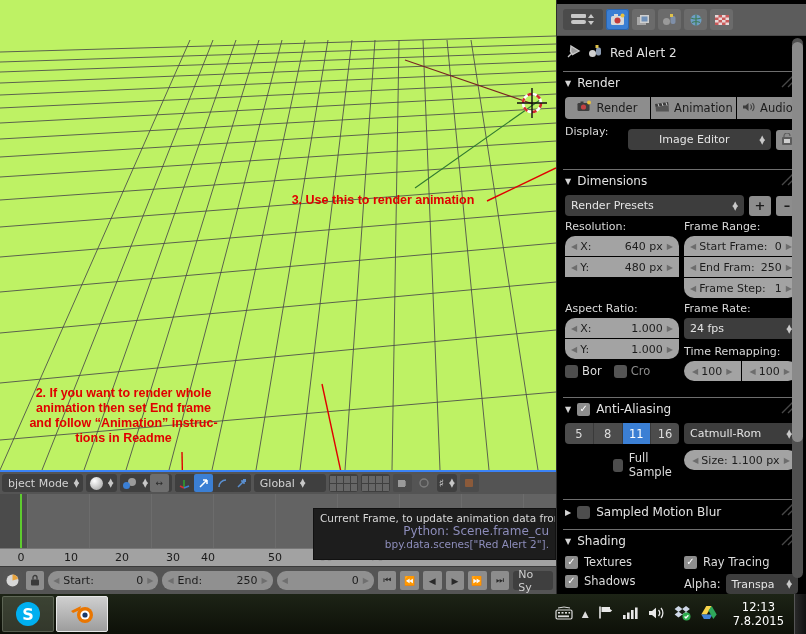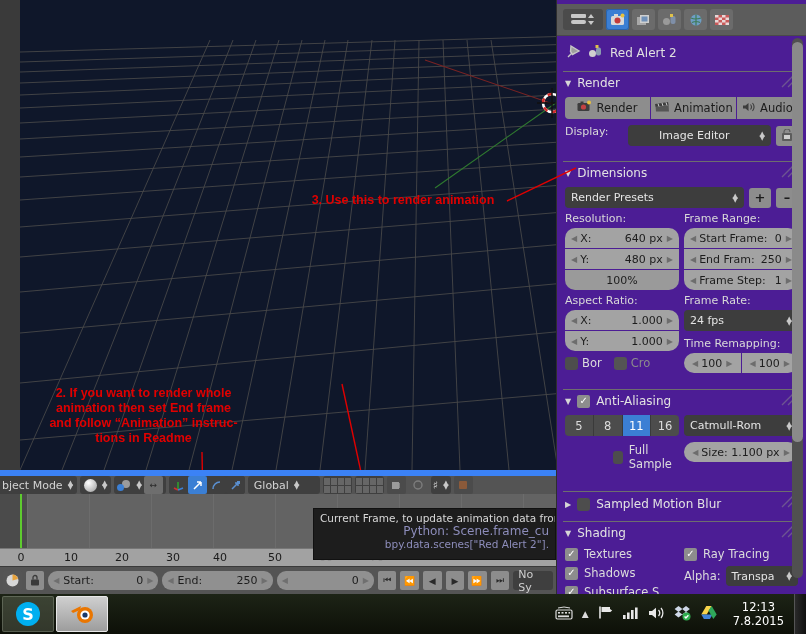--- a/index.html
+++ b/index.html
@@ -8,29 +8,29 @@
     font-family:"DejaVu Sans", sans-serif;
     font-size:11px;
     background:#3a3a3a;
     -webkit-font-smoothing:antialiased;
   }
   #app { position:relative; width:806px; height:634px; }
 
   
   #viewport {
     position:absolute; left:0; top:0; width:556px; height:470px;
-    background:#0f172a; overflow:hidden;margin-left:20px;
+    background:#bef264; overflow:hidden;
   }
   .grid-svg { position:absolute; left:0; top:0; }
 
   
   #vp-header {
     position:absolute; left:0; top:470px; width:556px; height:24px;
-    background:#545454; border-top:6px solid #3b82f6;
-    display:flex; align-items:center; gap:3px; padding:0 2px;
+    background:#545454; border-top:2px solid #3b82f6;
+    display:flex; align-items:center; gap:3px; padding:0 8px;
     overflow:hidden;
   }
   .hdr-dd {
     height:18px; background:#3f3f3f; border-radius:3px; color:#d2d2d2;
     font-size:11px; display:flex; align-items:center; padding:0 4px 0 6px;
     white-space:nowrap;
   }
   .spin { display:inline-flex; flex-direction:column; margin-left:5px; line-height:4px; font-size:7px; color:#c8c8c8; }
   .btn-sq {
     width:19px; height:18px; background:#4b4b4b; border-radius:2px;
@@ -88,21 +88,21 @@
     font-size:9px;
   }
   .nosync {
     height:19px; background:#3f3f3f; border-radius:3px; color:#cfcfcf;
     font-size:11px; display:flex; align-items:center; padding:0 5px;
   }
 
   
   #props {
     position:absolute; left:556px; top:0; width:250px; height:594px;
-    background:#4c1d95; border-left:1px solid #2e2e2e; overflow:hidden;
+    background:#000000; border-left:1px solid #2e2e2e; overflow:hidden;
   }
   #props-tabs {
     height:32px; background:#5c5c5c; display:flex; align-items:center;
     gap:3px; padding:0 6px; border-bottom:1px solid #4a4a4a;
     position:relative; top:4px;
   }
   .tabico {
     width:23px; height:21px; border-radius:3px; background:#6b6b6b;
     display:flex; align-items:center; justify-content:center;
   }
@@ -402,21 +402,21 @@
       <div class="tl-vline" style="left:399px"></div>
       <div class="tl-vline" style="left:461px"></div>
       <div class="tl-vline" style="left:523px"></div>
       <div id="playhead" style="left:20px"></div>
     </div>
     <div id="tl-ruler">
       <span class="tl-num" style="left:21px">0</span>
       <span class="tl-num" style="left:71px">10</span>
       <span class="tl-num" style="left:122px">20</span>
       <span class="tl-num" style="left:173px">30</span>
-      <span class="tl-num" style="left:220px">40</span>
+      <span class="tl-num" style="left:208px">40</span>
       <span class="tl-num" style="left:275px">50</span>
       <span class="tl-num dim" style="left:326px">60</span>
       <span class="tl-num dim" style="left:377px">70</span>
     </div>
   </div>
 
   <div id="tooltip">
     <div class="t1">Current Frame, to update animation data from</div>
     <div class="t2">Python: Scene.frame_cu</div>
     <div class="t3">bpy.data.scenes["Red Alert 2"].</div>
@@ -575,21 +575,21 @@
           <span>
             <svg width="14" height="12" viewBox="0 0 14 12">
                 <path d="M1 4.5 h2.5 L6.5 2 v8 L3.5 7.5 H1 Z" fill="#3d3d3d"></path>
                 <path d="M8.5 3.5 a4 4 0 0 1 0 5 M10.5 2 a6.5 6.5 0 0 1 0 8" stroke="#3d3d3d" stroke-width="1.1" fill="none"></path>
               </svg>
           </span>
           <span>Audio</span>
         </div>
       </div>
       <div class="row" style="margin-top:6px;">
-        <span class="lbl" style="margin-bottom:8px;width:58px;">Display:</span>
+        <span class="lbl" style="margin-bottom:16px;width:58px;">Display:</span>
         <div class="fld dark" style="flex:1;height:21px;">
           <span style="margin:0 auto;">Image Editor</span>
           <span class="spin">
               <b>▲</b>
               <b>▼</b>
             </span>
         </div>
         <span class="lockbtn">
           <svg width="14" height="14" viewBox="0 0 14 14">
               <rect x="2" y="4" width="10" height="8" rx="1" fill="#5c5c5c"></rect>
@@ -629,23 +629,20 @@
             <span class="a-l">◀</span>
             <span class="nm">X:</span>
             <span class="vv">640 px</span>
             <span class="a-r" style="margin-left:4px;">▶</span>
           </div>
           <div class="fld" style="border-radius:0;margin-bottom:1px;">
             <span class="a-l">◀</span>
             <span class="nm">Y:</span>
             <span class="vv">480 px</span>
             <span class="a-r" style="margin-left:4px;">▶</span>
-          </div>
-          <div class="fld center" style="border-radius:0 0 10px 10px;background:#9a9a9a;">
-            <span>100%</span>
           </div>
         </div>
         <div class="col">
           <span class="lbl">Frame Range:</span>
           <div class="fld" style="border-radius:10px 10px 0 0;margin-bottom:1px;">
             <span class="a-l">◀</span>
             <span class="nm">Start Frame:</span>
             <span class="vv">0</span>
             <span class="a-r" style="margin-left:4px;">▶</span>
           </div>

